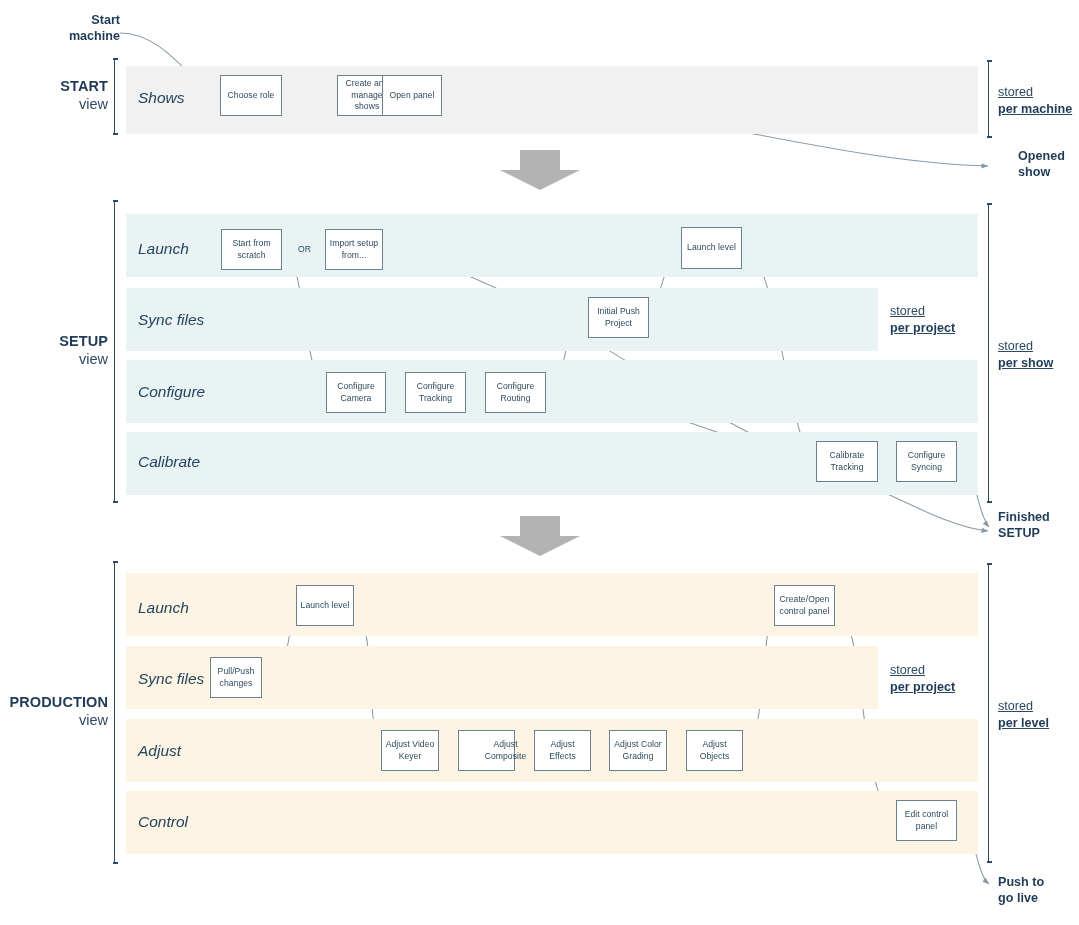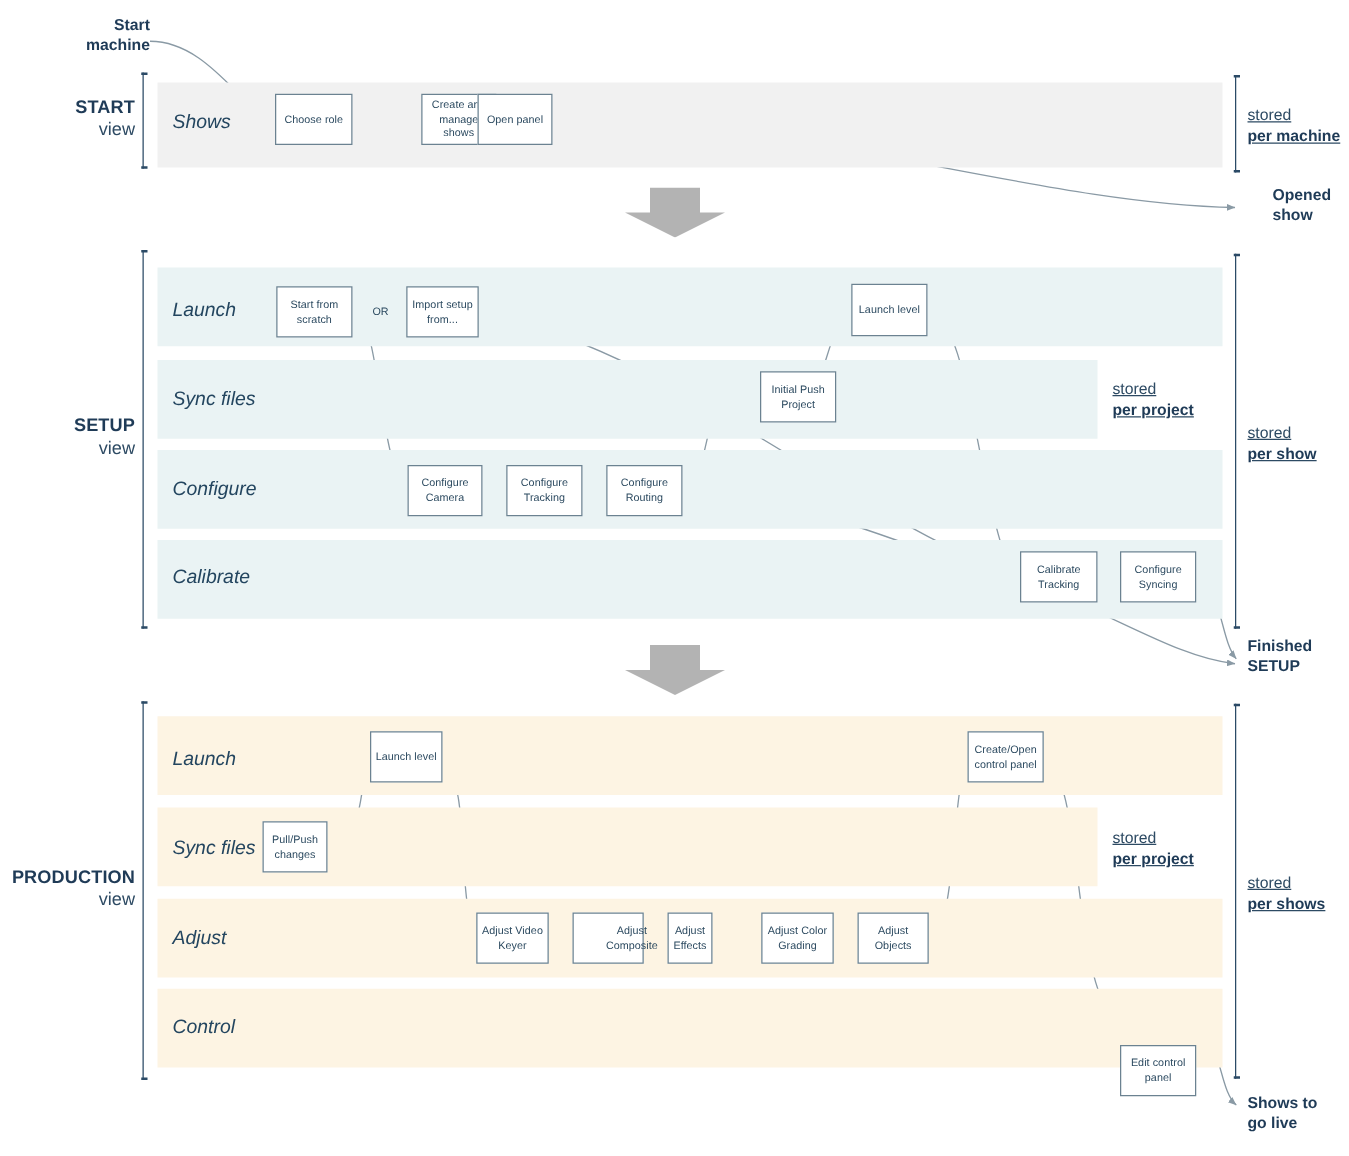--- a/index.html
+++ b/index.html
@@ -215,21 +215,21 @@
     <div class="lane-title" style="left:138px;top:240px;">Launch</div>
     <div class="lane-title" style="left:138px;top:311px;">Sync files</div>
     <div class="lane-title" style="left:138px;top:383px;">Configure</div>
     <div class="lane-title" style="left:138px;top:453px;">Calibrate</div>
 
     <div class="node" style="left:221px;top:229px;width:61px;height:41px;">Start from scratch</div>
     <div class="or-label" style="left:296px;top:244px;">OR</div>
     <div class="node" style="left:325px;top:229px;width:58px;height:41px;">Import setup from...</div>
     <div class="node" style="left:681px;top:227px;width:61px;height:42px;">Launch level</div>
 
-    <div class="node" style="left:608px;top:297px;width:61px;height:41px;">Initial Push Project</div>
+    <div class="node" style="left:588px;top:297px;width:61px;height:41px;">Initial Push Project</div>
 
     <div class="node" style="left:326px;top:372px;width:60px;height:41px;">Configure Camera</div>
     <div class="node" style="left:405px;top:372px;width:61px;height:41px;">Configure Tracking</div>
     <div class="node" style="left:485px;top:372px;width:61px;height:41px;">Configure Routing</div>
 
     <div class="node" style="left:816px;top:441px;width:62px;height:41px;">Calibrate Tracking</div>
     <div class="node" style="left:896px;top:441px;width:61px;height:41px;">Configure Syncing</div>
 
     <div class="store" style="left:890px;top:303px;">
       <span>stored</span><br>
@@ -269,36 +269,36 @@
     <div class="lane-title" style="left:138px;top:742px;">Adjust</div>
     <div class="lane-title" style="left:138px;top:813px;">Control</div>
 
     <div class="node" style="left:296px;top:585px;width:58px;height:41px;">Launch level</div>
     <div class="node" style="left:774px;top:585px;width:61px;height:41px;">Create/Open control panel</div>
 
     <div class="node" style="left:210px;top:657px;width:52px;height:41px;">Pull/Push changes</div>
 
     <div class="node" style="left:381px;top:730px;width:58px;height:41px;">Adjust Video Keyer</div>
     <div class="node" style="left:458px;top:730px;width:57px;height:41px;padding-left:41px;">Adjust Composite</div>
-    <div class="node" style="left:534px;top:730px;width:36px;height:41px;">Adjust Effects</div>
+    <div class="node" style="left:534px;top:730px;width:57px;height:41px;">Adjust Effects</div>
     <div class="node" style="left:609px;top:730px;width:58px;height:41px;">Adjust Color Grading</div>
     <div class="node" style="left:686px;top:730px;width:57px;height:41px;">Adjust Objects</div>
 
-    <div class="node" style="left:896px;top:800px;width:61px;height:41px;margin-top:36px;">Edit control panel</div>
+    <div class="node" style="left:896px;top:800px;width:61px;height:41px;">Edit control panel</div>
 
     <div class="store" style="left:890px;top:662px;">
       <span>stored</span><br>
       <b>per project</b>
     </div>
 
     <div class="bracket" style="left:988px;top:563px;height:300px;"></div>
     <div class="store" style="left:998px;top:698px;">
       <span>stored</span><br>
-      <b>per shows</b>
+      <b>per level</b>
     </div>
 
     <div class="callout right" style="left:998px;top:874px;">
-      <span>Shows to</span><br>
+      <span>Push to</span><br>
       <span>go live</span>
     </div>
   </div>
 
 </div>
 
 </body></html>

